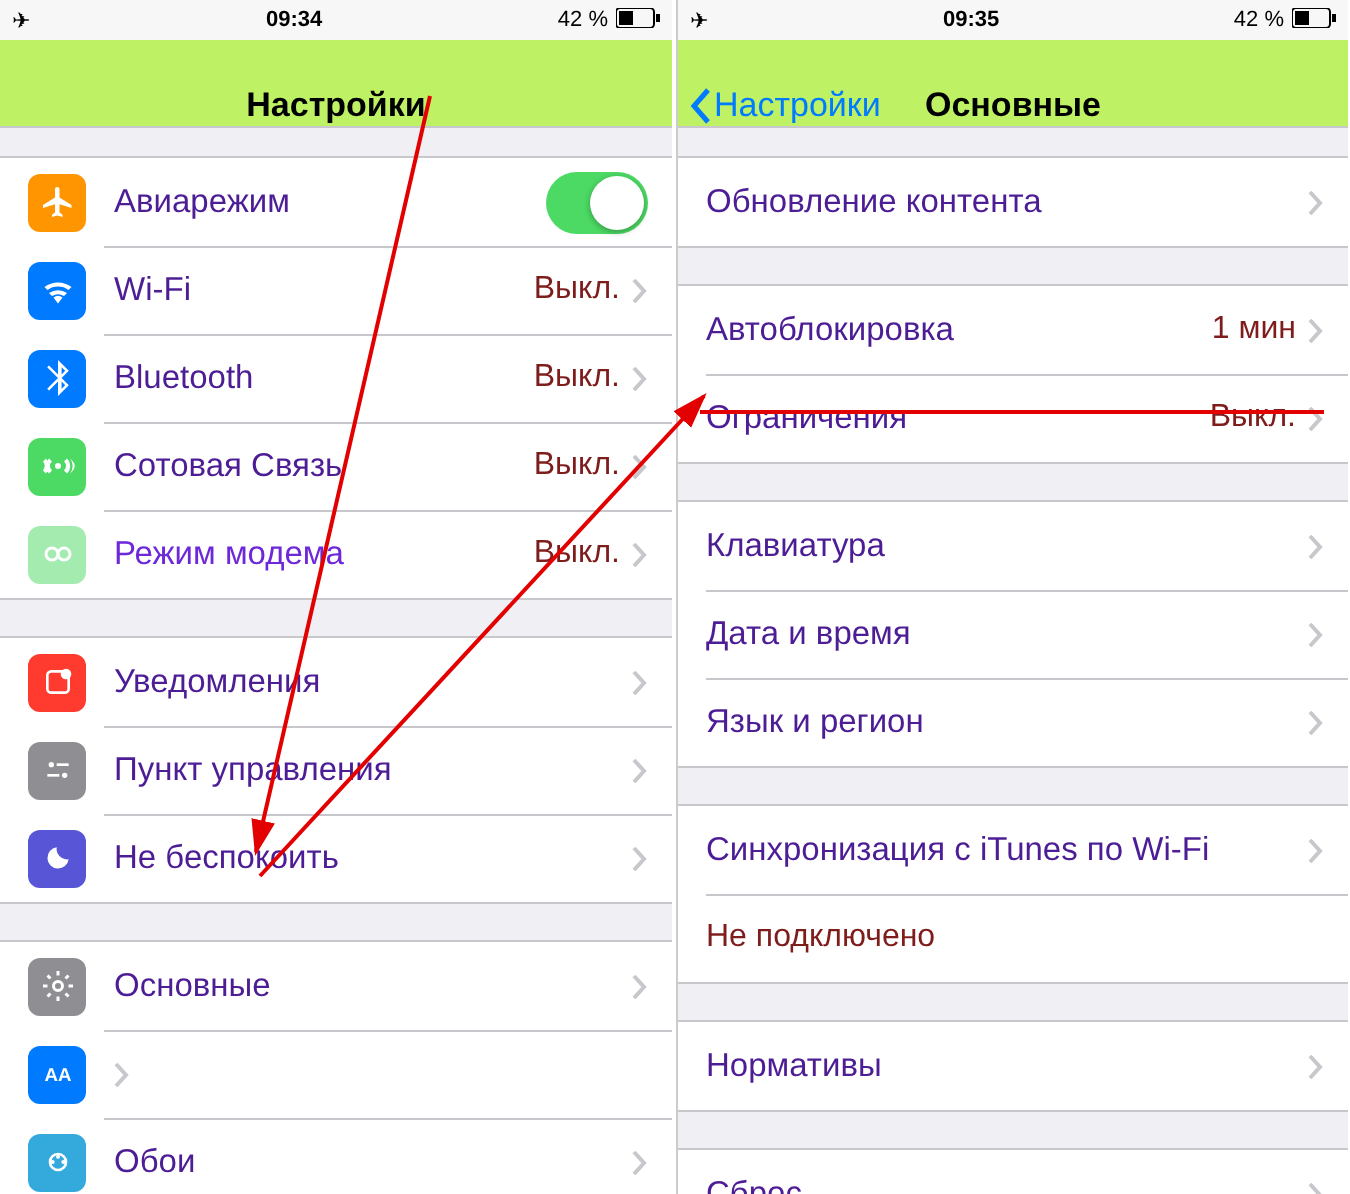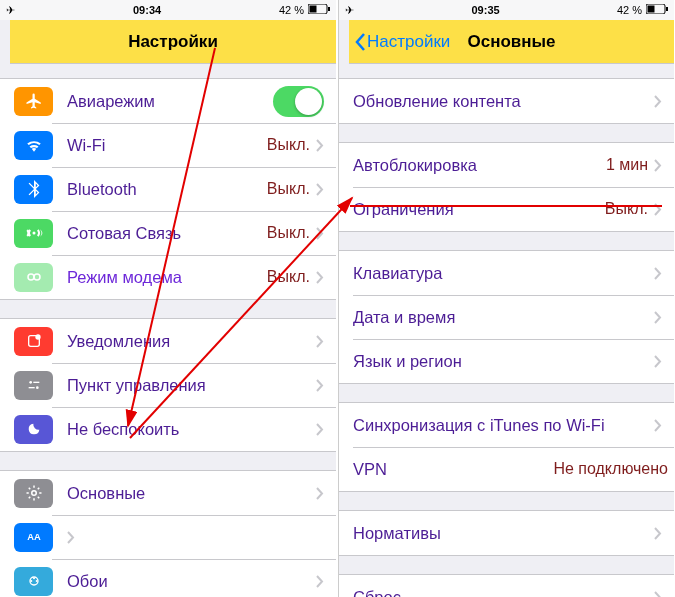--- a/index.html
+++ b/index.html
@@ -6,33 +6,33 @@
   body { font-family: -apple-system, "Helvetica Neue", Arial, sans-serif; background: #fff; width: 675px; height: 597px; position: relative; overflow: hidden; }
 
   .phone { position: absolute; top: 0; width: 336px; height: 597px; background: #efeff4; overflow: hidden; }
   .phone.left  { left: 0; }
   .phone.right { left: 338px; border-left: 1px solid #ccc; }
 
   .statusbar { height: 20px; background: #f7f7f8; display: flex; align-items: center; justify-content: space-between; padding: 0 6px; font-size: 11px; color: #000; }
   .statusbar .sb-left, .statusbar .sb-right { display: flex; align-items: center; gap: 4px; }
   .statusbar .sb-center { font-weight: 700; }
 
-  .navbar { height: 44px; background: #fde047; border-bottom: 1px solid #c8c8cc; display: flex; align-items: center; justify-content: center; position: relative; margin-left: 10px; }
+  .navbar { height: 44px; background: #bef264; border-bottom: 1px solid #c8c8cc; display: flex; align-items: flex-end; justify-content: center; position: relative; }
   .navbar .title { font-size: 17px; font-weight: 600; color: #000; }
   .navbar .back { position: absolute; left: 4px; display: flex; align-items: center; color: #007aff; font-size: 17px; }
   .navbar .back svg { width: 14px; height: 20px; }
 
   .scroll { height: calc(597px - 64px); overflow-y: hidden; }
 
   .group { margin-top: 18px; background: #fff; border-top: 1px solid #c8c8cc; border-bottom: 1px solid #c8c8cc; }
   .group.first { margin-top: 14px; }
   .row { display: flex; align-items: center; min-height: 44px; padding-left: 14px; position: relative; }
   .row + .row::before { content: ""; position: absolute; left: 52px; right: 0; top: 0; height: 1px; background: #c8c8cc; }
   .right .row + .row::before { left: 14px; }
-  .row .icon { width: 39px; height: 29px; border-radius: 6px; margin-right: 14px; display: flex; align-items: center; justify-content: center; flex-shrink: 0; }
+  .row .icon { width: 29px; height: 29px; border-radius: 6px; margin-right: 14px; display: flex; align-items: center; justify-content: center; flex-shrink: 0; }
   .row .label { flex: 1; font-size: 16.5px; color: #4c1d95; }
   .row .label.dim { color: #6d28d9; }
   .row .value { font-size: 16px; color: #7f1d1d; margin-right: 6px; }
   .row .chev { width: 8px; height: 13px; margin-right: 12px; flex-shrink: 0; }
   .row .toggle { width: 51px; height: 31px; border-radius: 16px; margin-right: 12px; position: relative; }
   .row .toggle.on { background: #4cd964; }
   .row .toggle .knob { position: absolute; width: 27px; height: 27px; background: #fff; border-radius: 50%; top: 2px; right: 2px; box-shadow: 0 1px 3px rgba(0,0,0,0.3); }
 
   
   .overlay { position: absolute; inset: 0; pointer-events: none; }
@@ -320,21 +320,20 @@
     <div class="group">
       <div class="row">
         <div class="label">Синхронизация с iTunes по Wi-Fi</div>
         <div class="chev">
             <svg viewBox="0 0 8 13">
               <path d="M1 1l5 5.5L1 12"></path>
             </svg>
           </div>
       </div>
       <div class="row">
-        <div class="label">VPN</div>
         <div class="value">Не подключено</div>
       </div>
     </div>
 
     <div class="group">
       <div class="row">
         <div class="label">Нормативы</div>
         <div class="chev">
             <svg viewBox="0 0 8 13">
               <path d="M1 1l5 5.5L1 12"></path>

